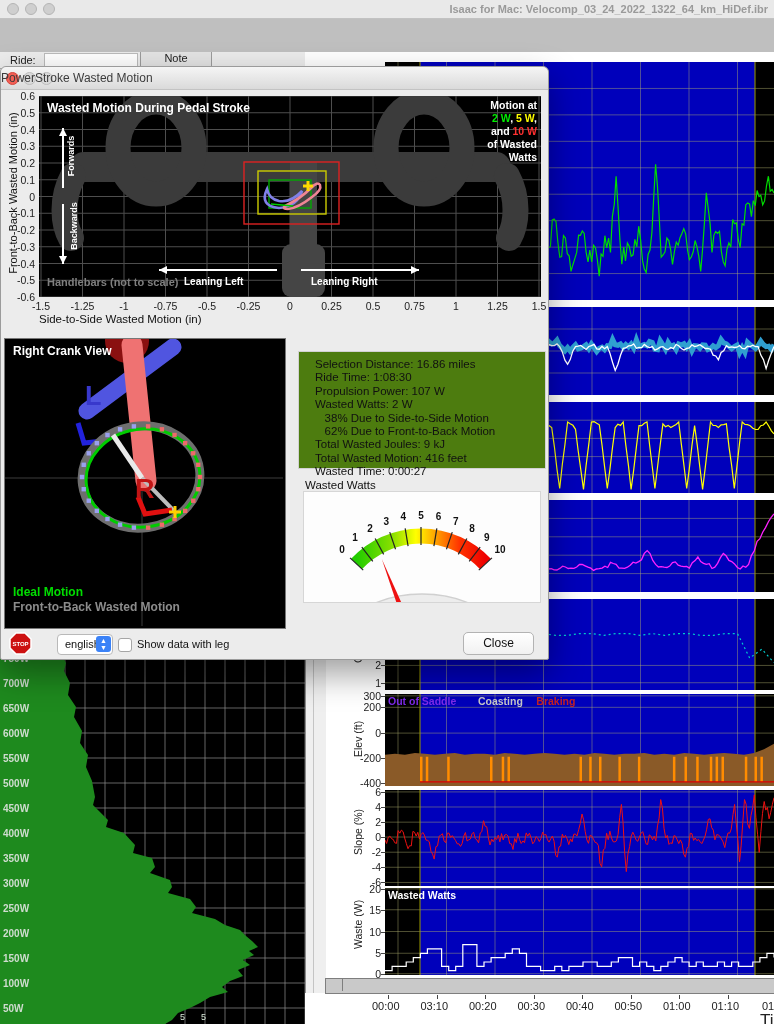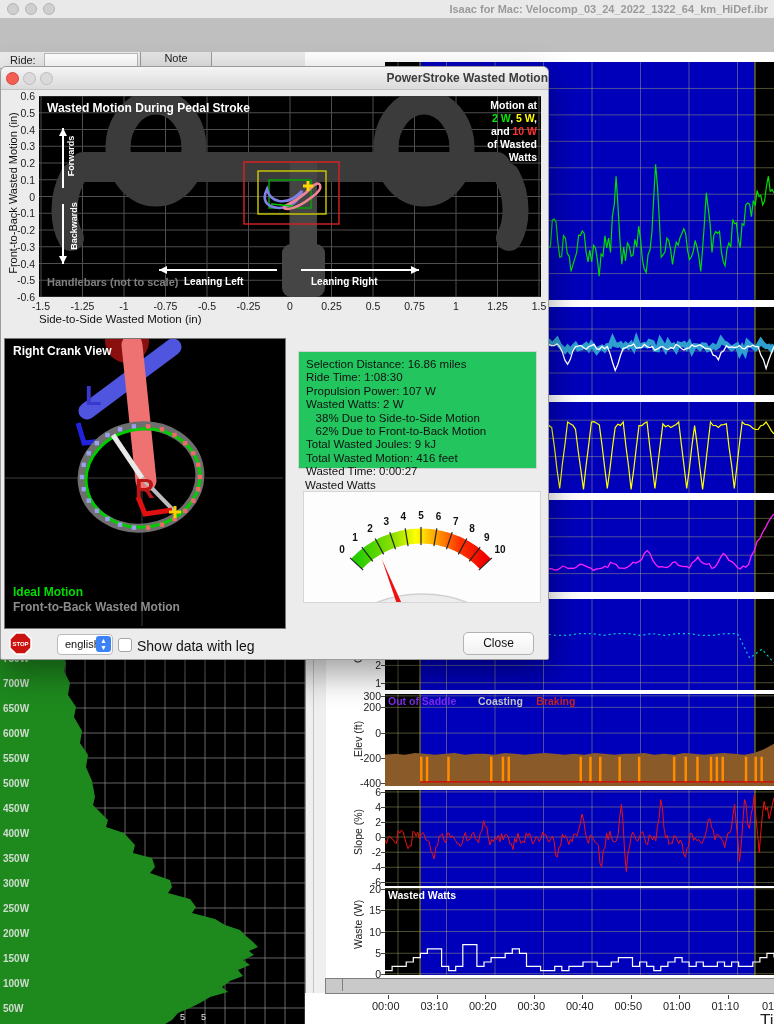--- a/index.html
+++ b/index.html
@@ -30,46 +30,46 @@
   #scrollbar{left:325px;top:978px;width:448px;height:14px;background:#c9c9c9;border:1px solid #7e7e7e;}
   #sb-box{left:0;top:0;width:16px;height:12px;border-right:1px solid #7e7e7e;}
   .tmark{position:absolute;width:1px;height:4px;background:#444;top:995px;}
   .tlabel{position:absolute;top:1000px;font-size:11px;color:#222;white-space:nowrap;}
   #time-partial-title{left:760px;top:1011px;font-size:17px;color:#222;}
   
   #dialog{left:0px;top:66px;width:547px;height:592px;background:#ececec;border:1px solid #9b9b9b;
           border-radius:6px 6px 2px 2px;box-shadow:0 14px 34px rgba(0,0,0,.38);z-index:10;}
   #dlg-titlebar{left:0;top:0;width:100%;height:22px;background:linear-gradient(#f5f5f5,#dadada);
                 border-bottom:1px solid #c3c3c3;border-radius:6px 6px 0 0;}
-  #dlg-title{width:100%;text-align:right;top:4px;font-size:12px;font-weight:bold;color:#3c3c3c;}
+  #dlg-title{width:100%;text-align:left;top:4px;font-size:12px;font-weight:normal;color:#3c3c3c;}
   .dlight{width:11px;height:11px;border-radius:50%;top:5px;}
   #wm-plot{left:38px;top:29px;width:502px;height:201px;background:#000;}
   .wm-xtick{position:absolute;top:233px;width:40px;text-align:center;font-size:10.5px;color:#222;}
   .wm-ytick{position:absolute;left:0;width:34px;text-align:right;font-size:10.5px;color:#222;}
   #wm-xlabel{left:38px;top:246px;width:502px;text-align:left;font-size:11.5px;color:#111;}
   #wm-ylabel{left:-98px;top:120px;width:220px;text-align:center;transform:rotate(-90deg);font-size:11px;color:#111;}
   #wm-title{left:8px;top:5px;font-size:12px;font-weight:bold;color:#fff;}
   #wm-legend{right:4px;top:3px;text-align:right;font-size:10.5px;font-weight:bold;line-height:13px;}
   #wm-handlebars{left:8px;top:180px;font-size:11px;font-weight:bold;color:#7f7f7f;}
   .lean-lab{position:absolute;top:180px;font-size:10px;font-weight:bold;color:#fff;}
   .fb-lab{position:absolute;transform:rotate(-90deg);transform-origin:center;font-size:9px;font-weight:bold;color:#fff;}
   #crank-panel{left:3px;top:271px;width:280px;height:289px;background:#000;border:1px solid #777;}
   #crank-title{left:8px;top:5px;font-size:12px;font-weight:bold;color:#fff;}
   #crank-ideal{left:8px;top:246px;font-size:12px;font-weight:bold;color:#00dd00;}
   #crank-f2b{left:8px;top:261px;font-size:12px;font-weight:bold;color:#8c8c8c;}
-  #stats-box{left:297px;top:284px;width:230px;height:110px;background:#22c55e;border:1px solid #d2d2d2;padding:6px 0 0 7px;}
+  #stats-box{left:297px;top:284px;width:230px;height:110px;background:#4d7c0f;border:1px solid #d2d2d2;padding:6px 0 0 16px;}
   .stat-line{font-size:11.5px;color:#111;line-height:13.4px;white-space:pre;}
   #gauge-label{left:304px;top:412px;font-size:11.5px;color:#111;}
   #gauge-box{left:302px;top:424px;width:236px;height:110px;background:#fdfdfd;border:1px solid #d6d6d6;overflow:hidden;}
   #stop-icon{left:8px;top:565px;}
   #lang-select{left:56px;top:567px;width:54px;height:19px;background:#fff;border:1px solid #b9b9b9;border-radius:4px;}
   #lang-text{left:7px;top:3px;font-size:11px;color:#111;}
   #lang-stepper{right:1px;top:1px;width:15px;height:15px;background:#3b82f7;border-radius:3px;color:#fff;font-size:7px;line-height:7px;text-align:center;padding-top:1px;}
   #leg-checkbox{left:117px;top:571px;width:12px;height:12px;background:#fff;border:1px solid #a6a6a6;border-radius:3px;}
-  #leg-label{left:136px;top:571px;font-size:14px;color:#111;}
+  #leg-label{left:136px;top:571px;font-size:11px;color:#111;}
   #close-btn{left:462px;top:565px;width:69px;height:21px;background:linear-gradient(#fff,#f1f1f1);border:1px solid #b3b3b3;border-radius:5px;text-align:center;font-size:12px;color:#111;line-height:21px;}
 </style>
 </head>
 <body>
 
 <div class="abs" id="titlebar">
   <div class="abs tlight" style="left:7px"></div>
   <div class="abs tlight" style="left:25px"></div>
   <div class="abs tlight" style="left:43px"></div>
   <div class="abs" id="win-title">Isaac for Mac:  Velocomp_03_24_2022_1322_64_km_HiDef.ibr</div>

